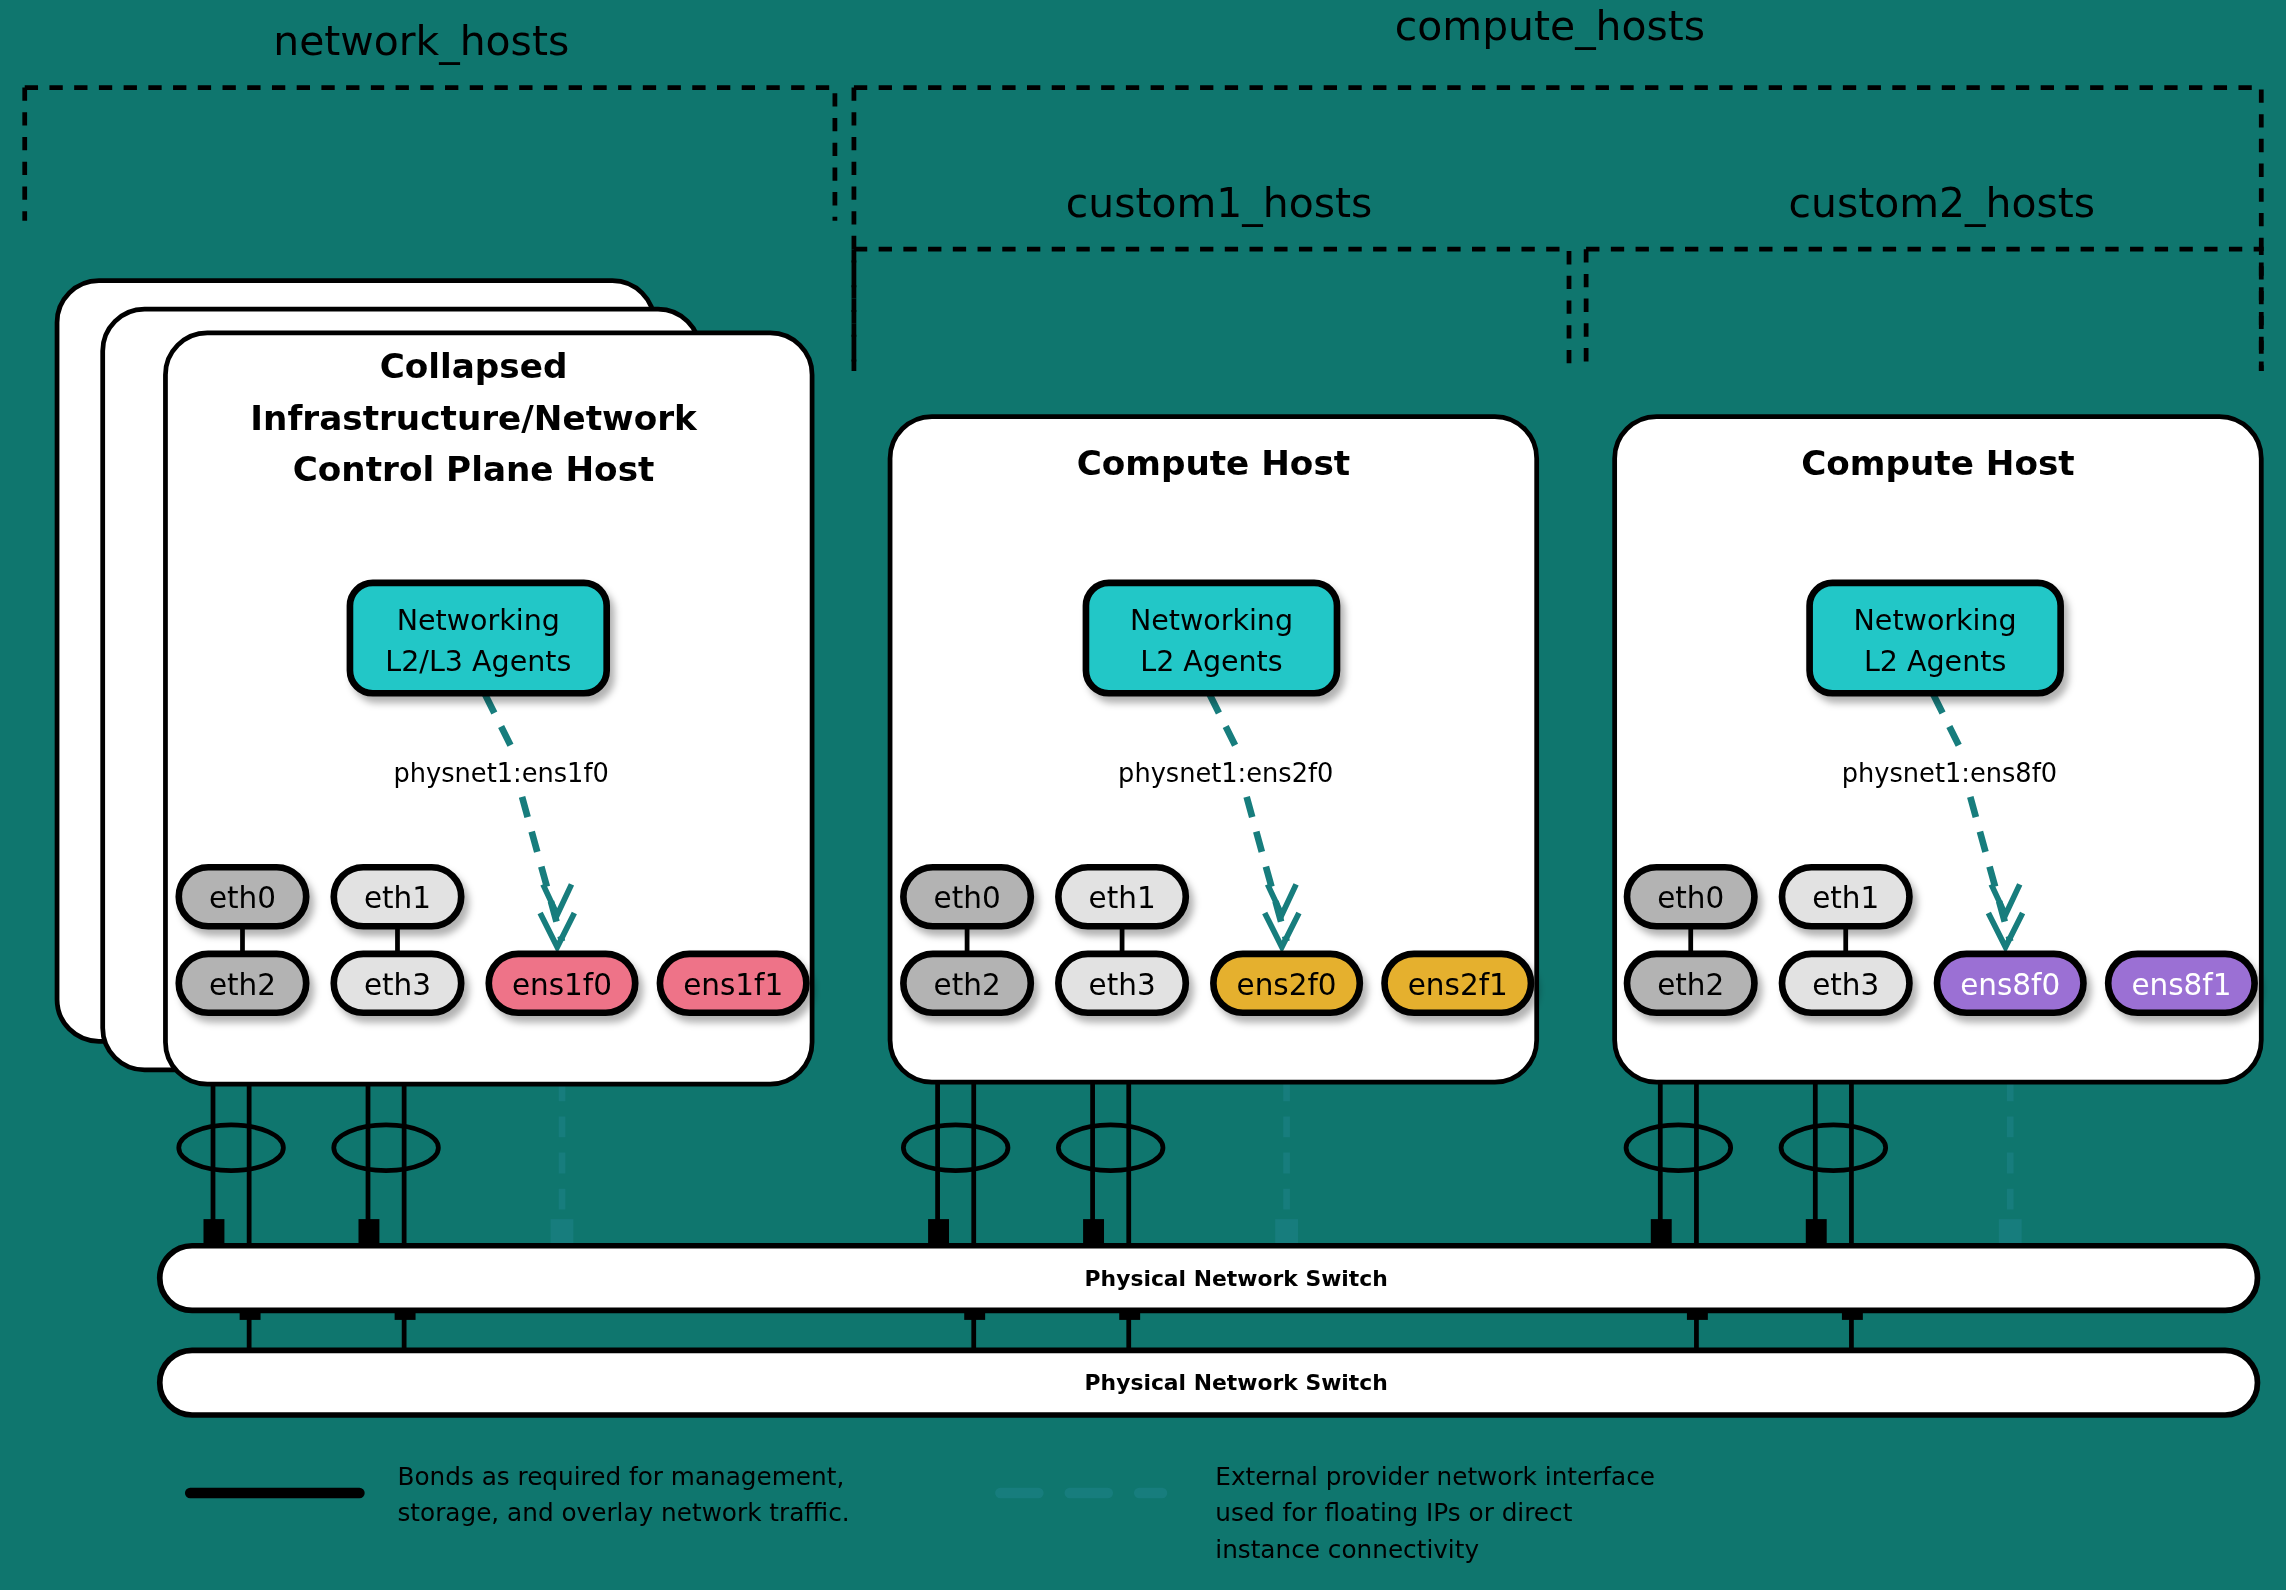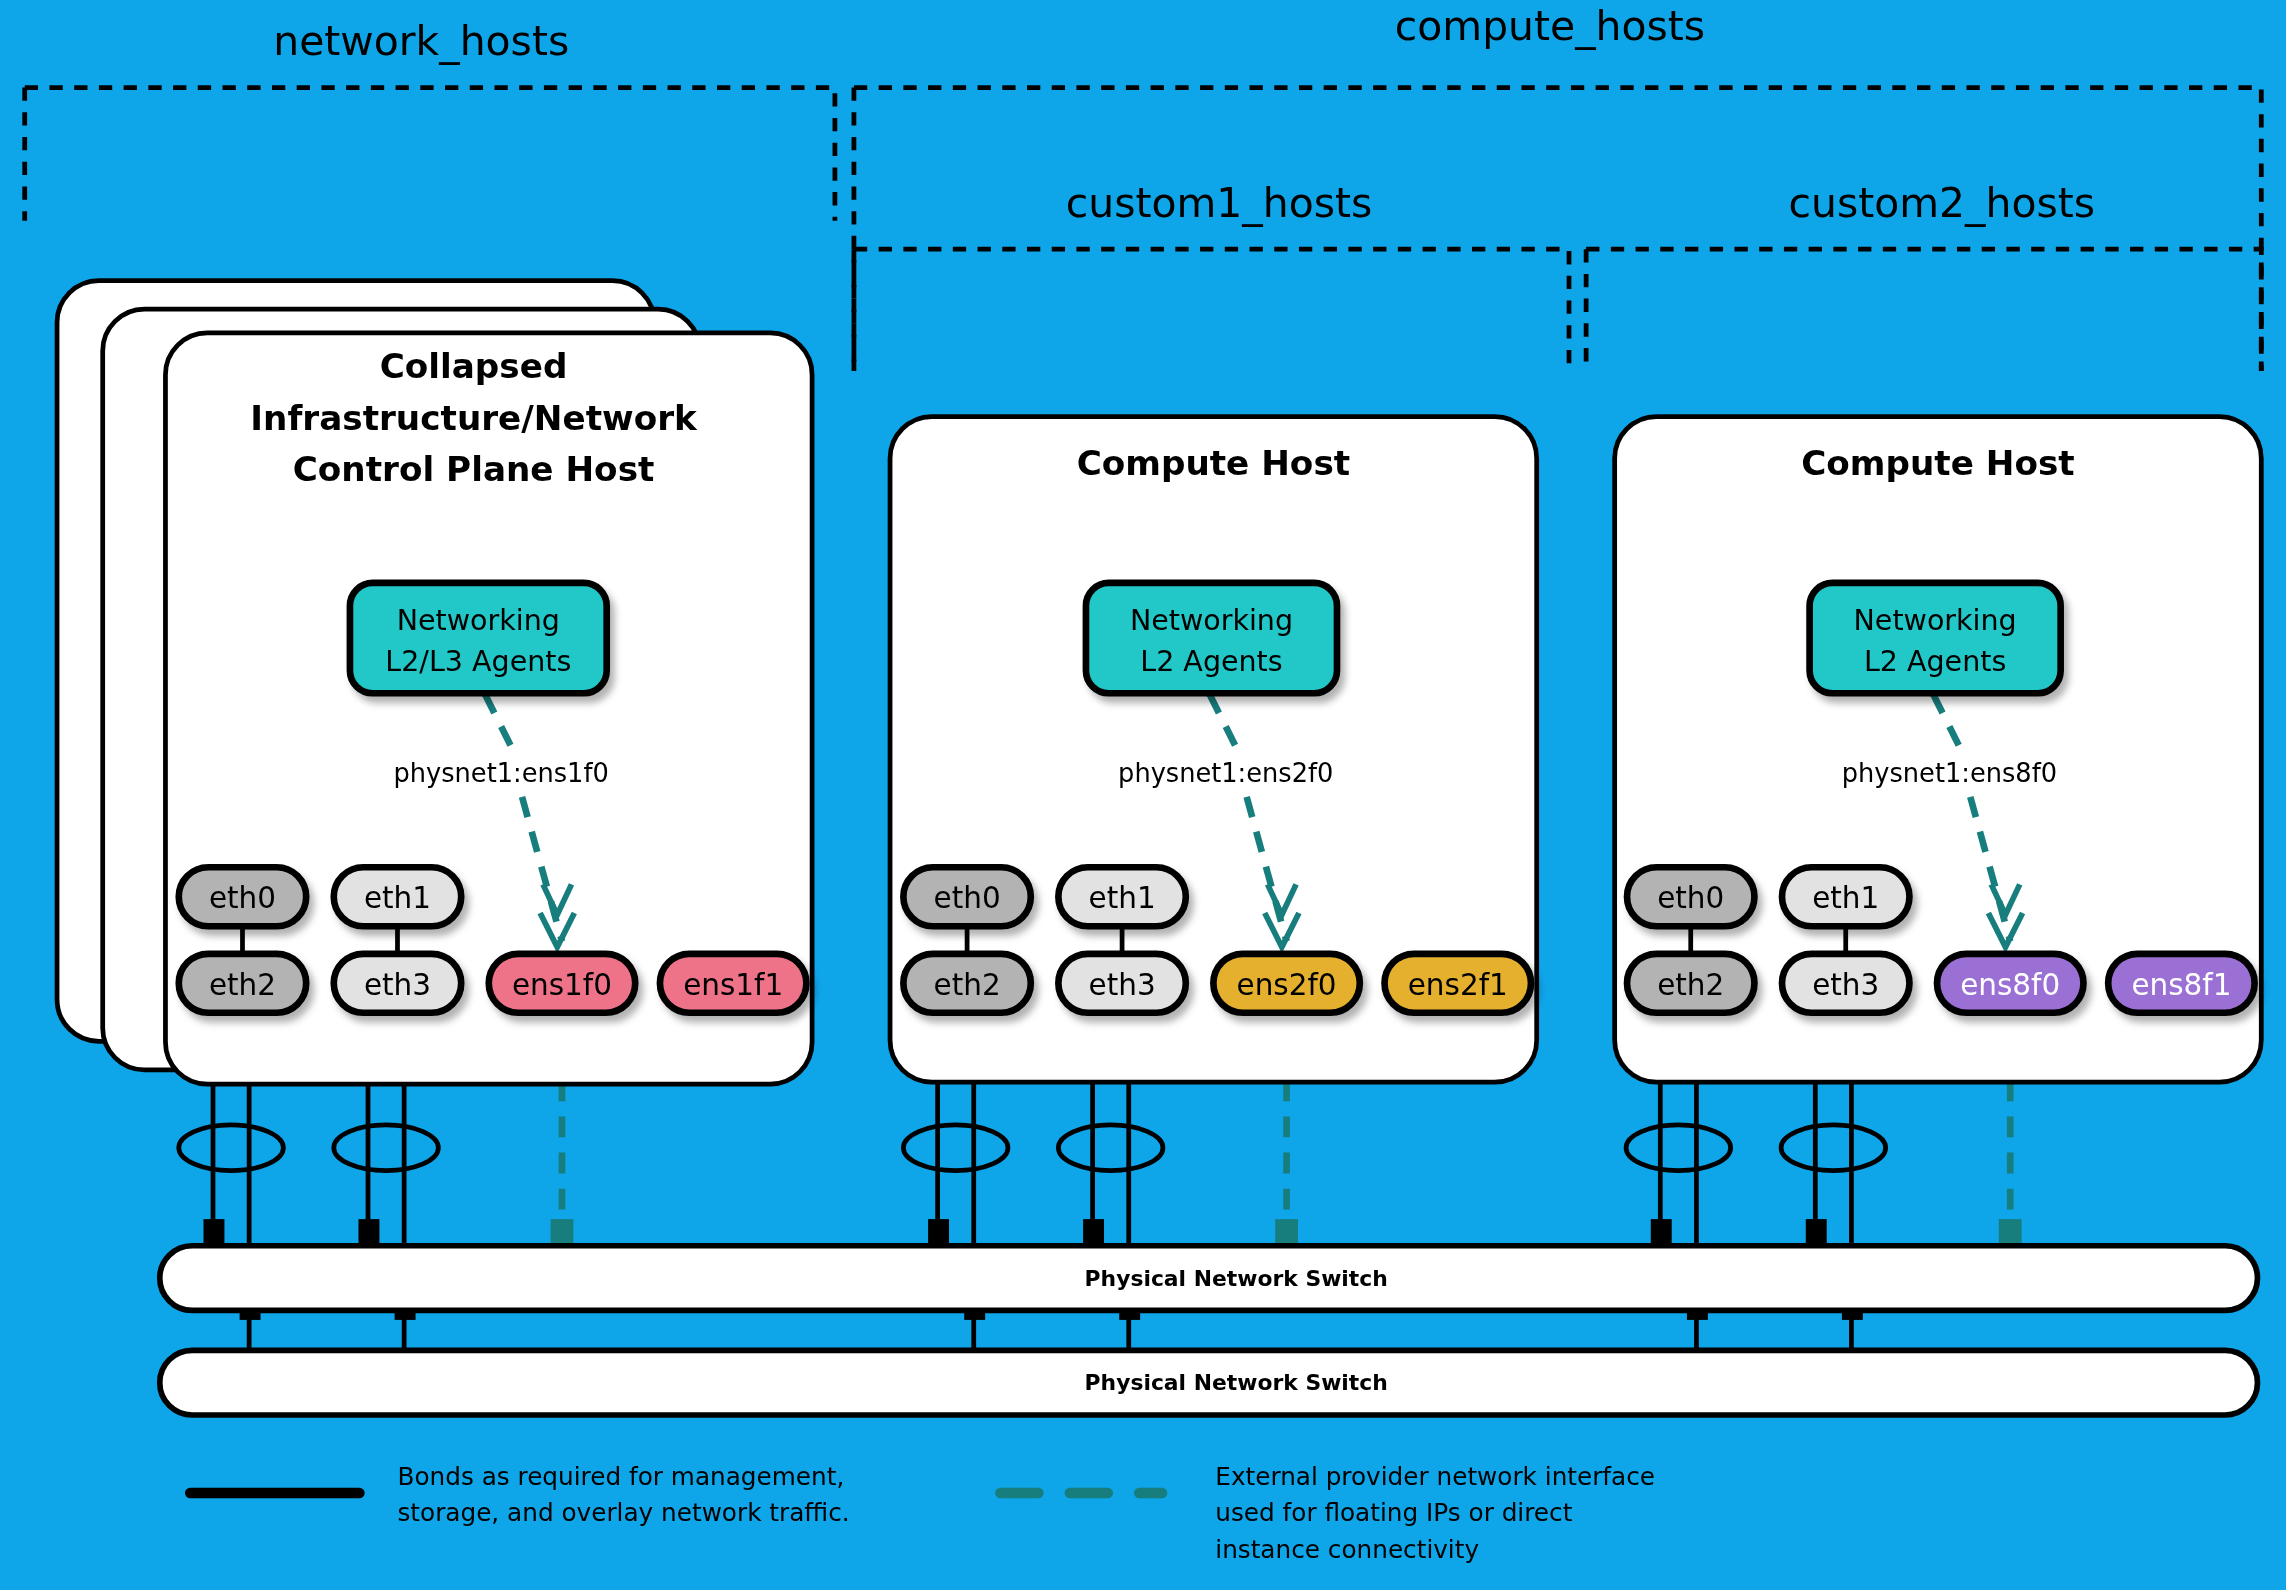--- a/index.html
+++ b/index.html
@@ -4,21 +4,21 @@
 <style>
   html, body {
     margin: 0;
     padding: 0;
     background: #ffffff;
   }
   #stage {
     position: relative;
     width: 2286px;
     height: 1590px;
-    background: #0ea5e9;
+    background: #0f766e;
     font-family: "DejaVu Sans", sans-serif;
     overflow: hidden;
   }
   #stage svg {
     position: absolute;
     top: 0; left: 0;
     width: 2286px;
     height: 1590px;
   }
   text { font-family: "DejaVu Sans", sans-serif; }

